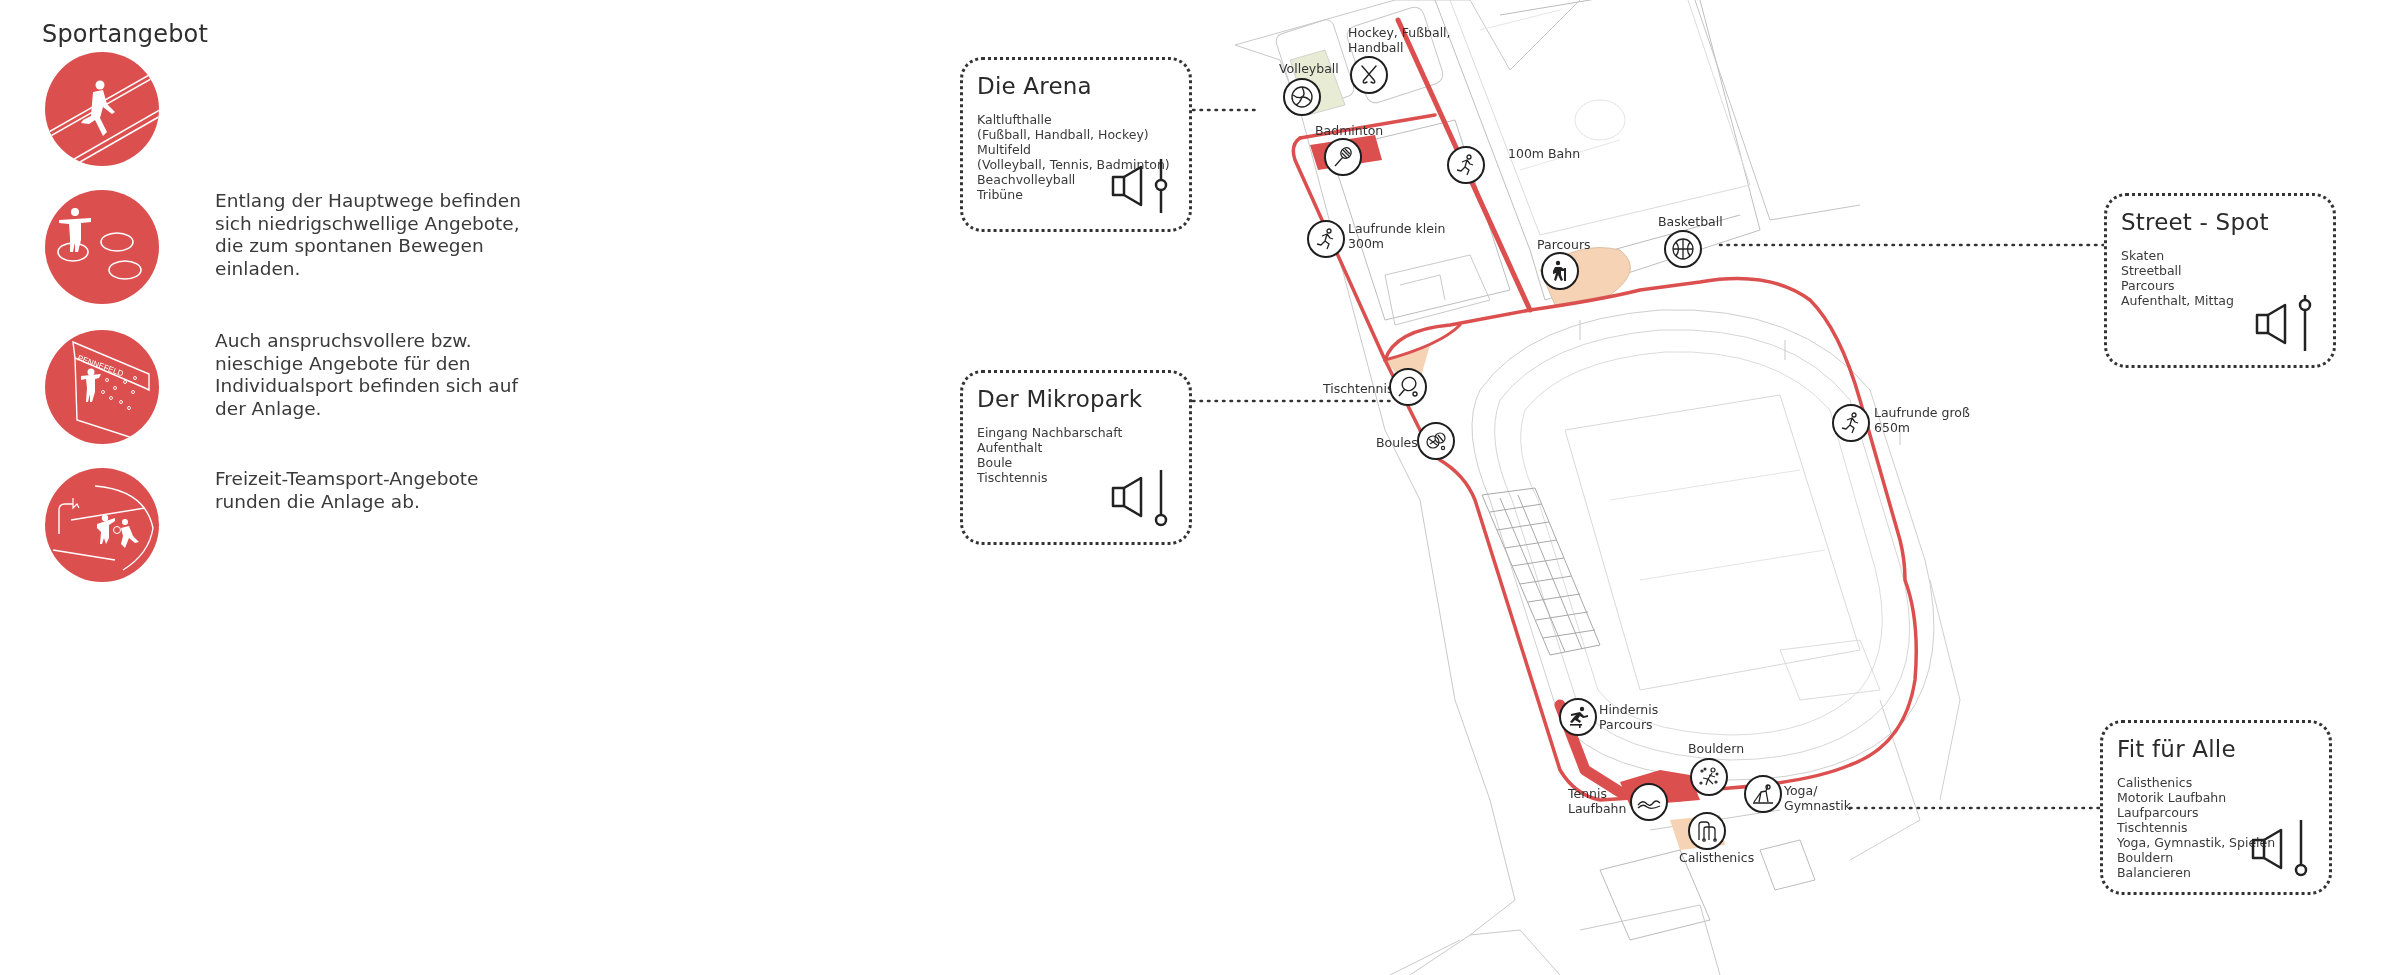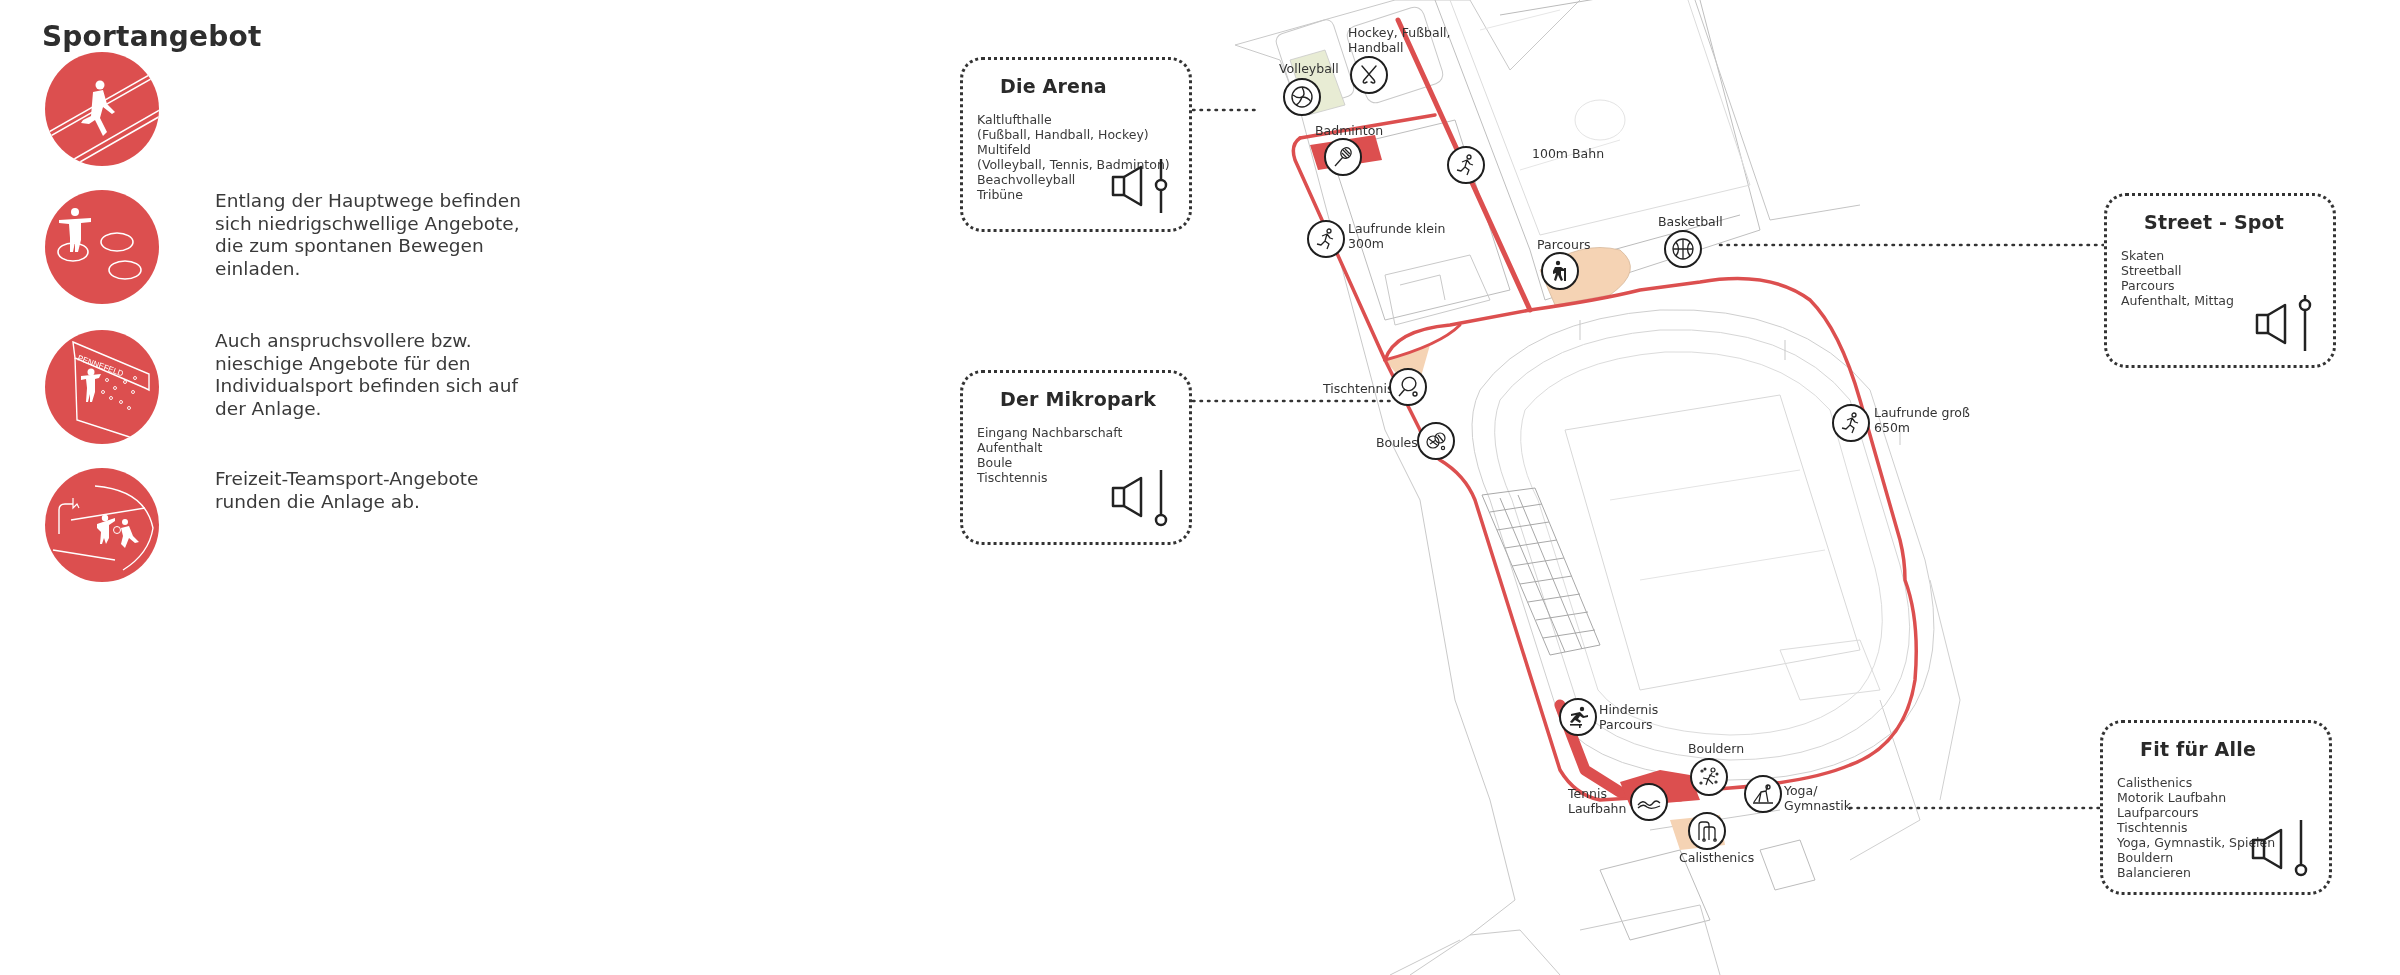--- a/index.html
+++ b/index.html
@@ -1,35 +1,35 @@
 <!DOCTYPE html>
 <html><head>
   <meta charset="utf-8">
   <style>
     * { box-sizing: border-box; margin: 0; padding: 0; }
     html, body { width: 2400px; height: 975px; background: #ffffff; overflow: hidden; }
     body { position: relative; font-family: "DejaVu Sans", "Liberation Sans", sans-serif; color: #2b2b2b; }
 
     
-    .legend-title { position: absolute; left: 42px; top: 20px; font-size: 28px; font-weight: bold; color: #2e2e2e; letter-spacing: 0.2px; }
+    .legend-title { position: absolute; left: 42px; top: 20px; font-size: 24px; font-weight: normal; color: #2e2e2e; letter-spacing: 0.2px; }
     .legend-item { position: absolute; left: 45px; width: 480px; height: 120px; }
     .legend-circle { position: absolute; left: 0; top: 0; width: 114px; height: 114px; border-radius: 50%; background: #dc4f4f; overflow: hidden; }
     .legend-circle svg { width: 114px; height: 114px; display: block; }
     .legend-text { position: absolute; left: 170px; top: 0; width: 320px; font-size: 18.5px; line-height: 22.5px; color: #3a3a3a; }
 
     
     .map-svg { position: absolute; left: 0; top: 0; width: 2400px; height: 975px; }
 
     .map-label { position: absolute; font-size: 12.5px; line-height: 14.5px; color: #333; white-space: pre; }
     .poi { position: absolute; width: 38px; height: 38px; border-radius: 50%; border: 2.5px solid #1e1e1e; background: #ffffff; display: flex; align-items: center; justify-content: center; }
     .poi svg { width: 24px; height: 24px; }
 
     
     .info-box { position: absolute; width: 232px; height: 175px; border: 3px dotted #333; border-radius: 22px; background: #fff; padding: 12px 14px; }
-    .info-box-title { font-size: 19px; font-weight: bold; color: #2a2a2a; line-height: 28px; margin-bottom: 8px; letter-spacing: 0.2px; margin-left: 23px; }
+    .info-box-title { font-size: 23px; font-weight: normal; color: #2a2a2a; line-height: 28px; margin-bottom: 8px; letter-spacing: 0.2px; }
     .info-box-items { font-size: 12.5px; line-height: 15px; color: #3a3a3a; margin-top: 12px; }
     .info-box-items div { white-space: nowrap; }
     .sound-ctrl { position: absolute; right: 10px; bottom: 12px; width: 70px; height: 62px; }
     .sound-ctrl svg { width: 70px; height: 62px; }
   </style>
 </head>
 <body>
 
 <div class="legend-title">Sportangebot</div>
 
@@ -211,21 +211,21 @@
 <div class="poi" style="left:1324px;top:138px;">
   <svg viewBox="0 0 24 24">
       <g fill="none" stroke="#222" stroke-width="1.3">
         <ellipse cx="15" cy="8" rx="5" ry="5.5" transform="rotate(35 15 8)"></ellipse>
         <path d="M12 12 L4 21"></path>
         <path d="M12 5 L18 11 M11 8 L16 13 M14 4 L19 9"></path>
       </g>
     </svg>
 </div>
 
-<div class="map-label" style="left:1508px;top:147px;margin-left:24px;">100m Bahn</div>
+<div class="map-label" style="left:1508px;top:147px;">100m Bahn</div>
 <div class="poi" style="left:1447px;top:146px;">
   <svg viewBox="0 0 24 24">
       <g fill="none" stroke="#222" stroke-width="1.3" stroke-linejoin="round">
         <circle cx="15" cy="4" r="2"></circle>
         <path d="M8 9 L13 7 L16 11 L19 12 M13 7 L11 14 L15 17 L13 22 M11 14 L7 18 L3 17"></path>
       </g>
     </svg>
 </div>
 
 <div class="map-label" style="left:1348px;top:222px;">Laufrunde klein

